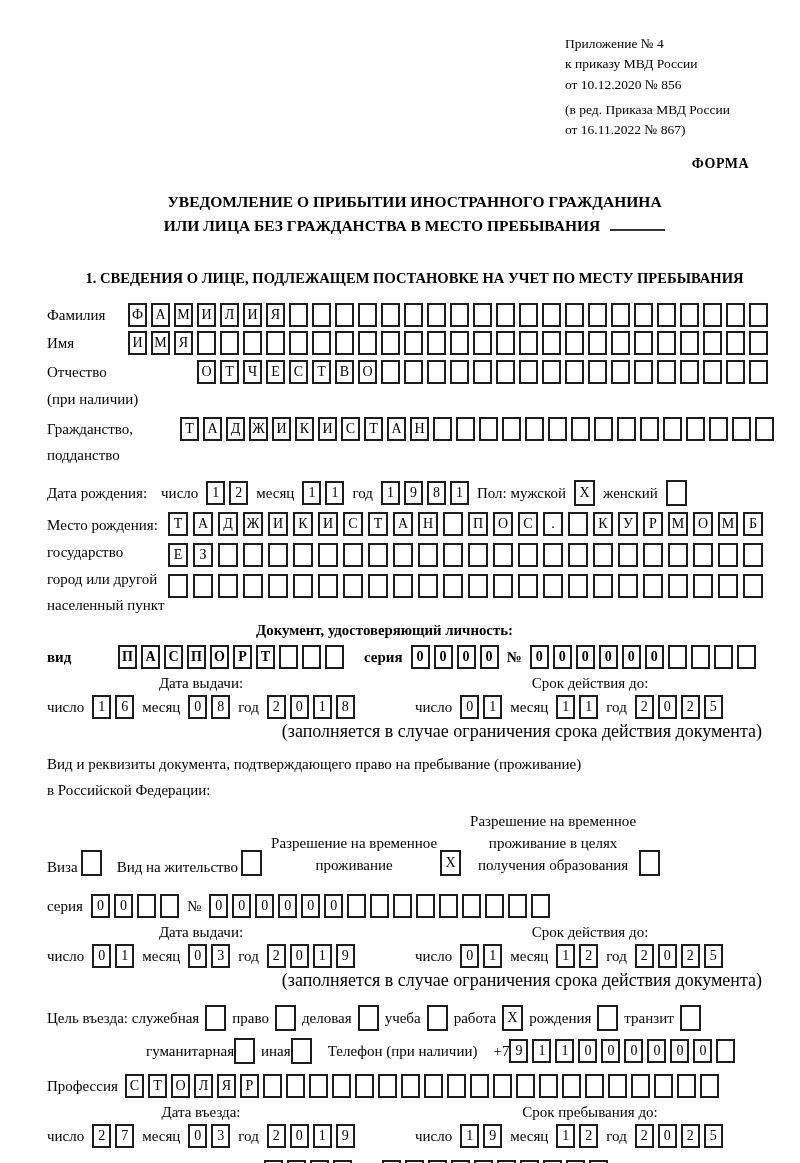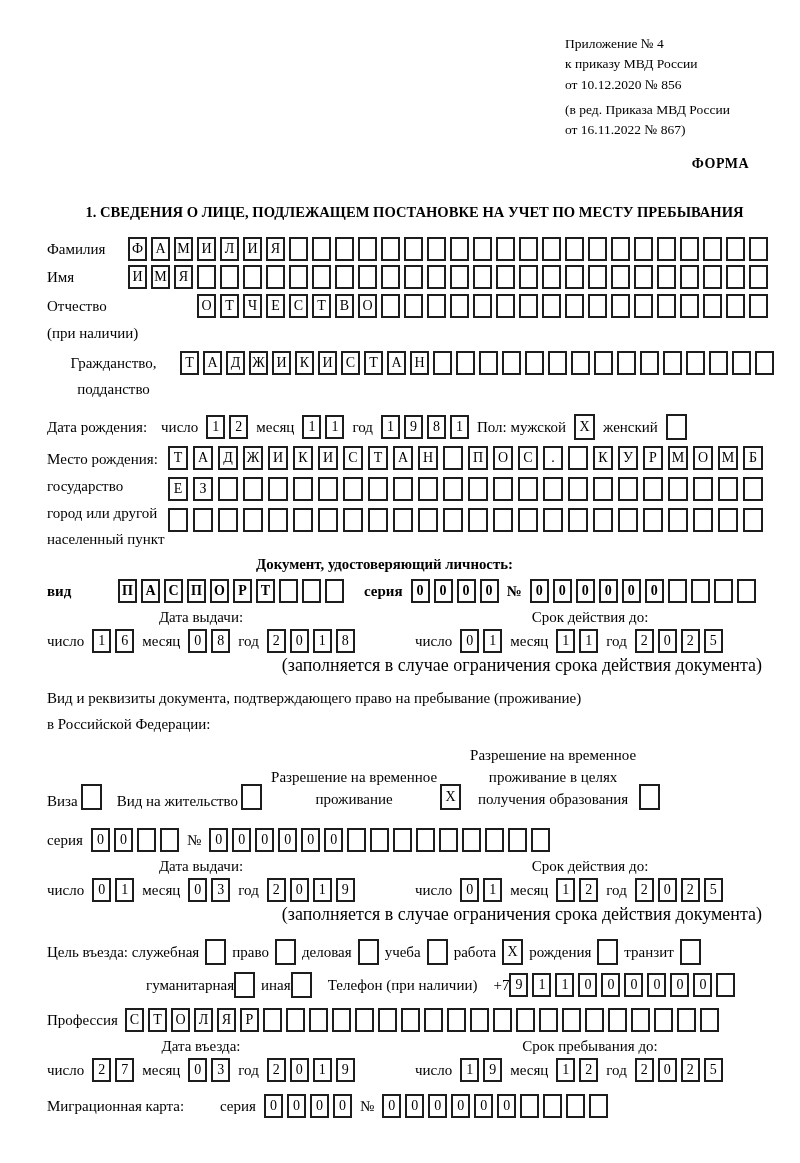--- a/index.html
+++ b/index.html
@@ -20,21 +20,21 @@
   
   .cells{display:flex;gap:4px;flex:none;}
   .cell{box-sizing:border-box;flex:none;width:19px;height:24px;border:2px solid #1d1d1d;
         display:flex;align-items:center;justify-content:center;font-size:14px;background:#fff;}
   .wide .cell{width:20px;}
   .wide{gap:5px;}
   .cb .cell{width:21px;height:26px;}
 
   .row{display:flex;align-items:center;margin-bottom:4px;}
   .lbl{flex:none;}
-  .w81{width:81px;} .w150{width:150px;} .w133{width:133px;text-align:center;} .w121{width:121px;}
+  .w81{width:81px;} .w150{width:150px;} .w133{width:133px;} .w121{width:121px;}
   .w63{width:63px;} .w78{width:78px;} .w165{width:165px;}
 
   .two-line{line-height:1.75;}
   .split{display:flex;align-items:flex-start;}
   .stackrows .row{margin-bottom:7px;}
   .labcol{line-height:1.78;}
 
   .doc-head{font-weight:bold;text-align:center;margin:3px 60px 6px 0;font-size:14.8px;}
 
   .daterow{display:flex;align-items:center;gap:8px;}
@@ -58,20 +58,24 @@
 
   <div class="hdr">
     <div>Приложение № 4</div>
     <div>к приказу МВД России</div>
     <div>от 10.12.2020 № 856</div>
     <div class="ed">(в ред. Приказа МВД России</div>
     <div>от 16.11.2022 № 867)</div>
   </div>
   <div class="forma">ФОРМА</div>
 
+  <div class="title">
+    <div>УВЕДОМЛЕНИЕ О ПРИБЫТИИ ИНОСТРАННОГО ГРАЖДАНИНА</div>
+    <div><span>ИЛИ ЛИЦА БЕЗ ГРАЖДАНСТВА В МЕСТО ПРЕБЫВАНИЯ</span><span class="blank-line"></span></div>
+  </div>
   <div class="sect">1. СВЕДЕНИЯ О ЛИЦЕ, ПОДЛЕЖАЩЕМ ПОСТАНОВКЕ НА УЧЕТ ПО МЕСТУ ПРЕБЫВАНИЯ</div>
 
   <div class="row mt16">
     <span class="lbl w81">Фамилия</span>
     <span class="cells">
         <span class="cell">Ф</span>
         <span class="cell">А</span>
         <span class="cell">М</span>
         <span class="cell">И</span>
         <span class="cell">Л</span>

